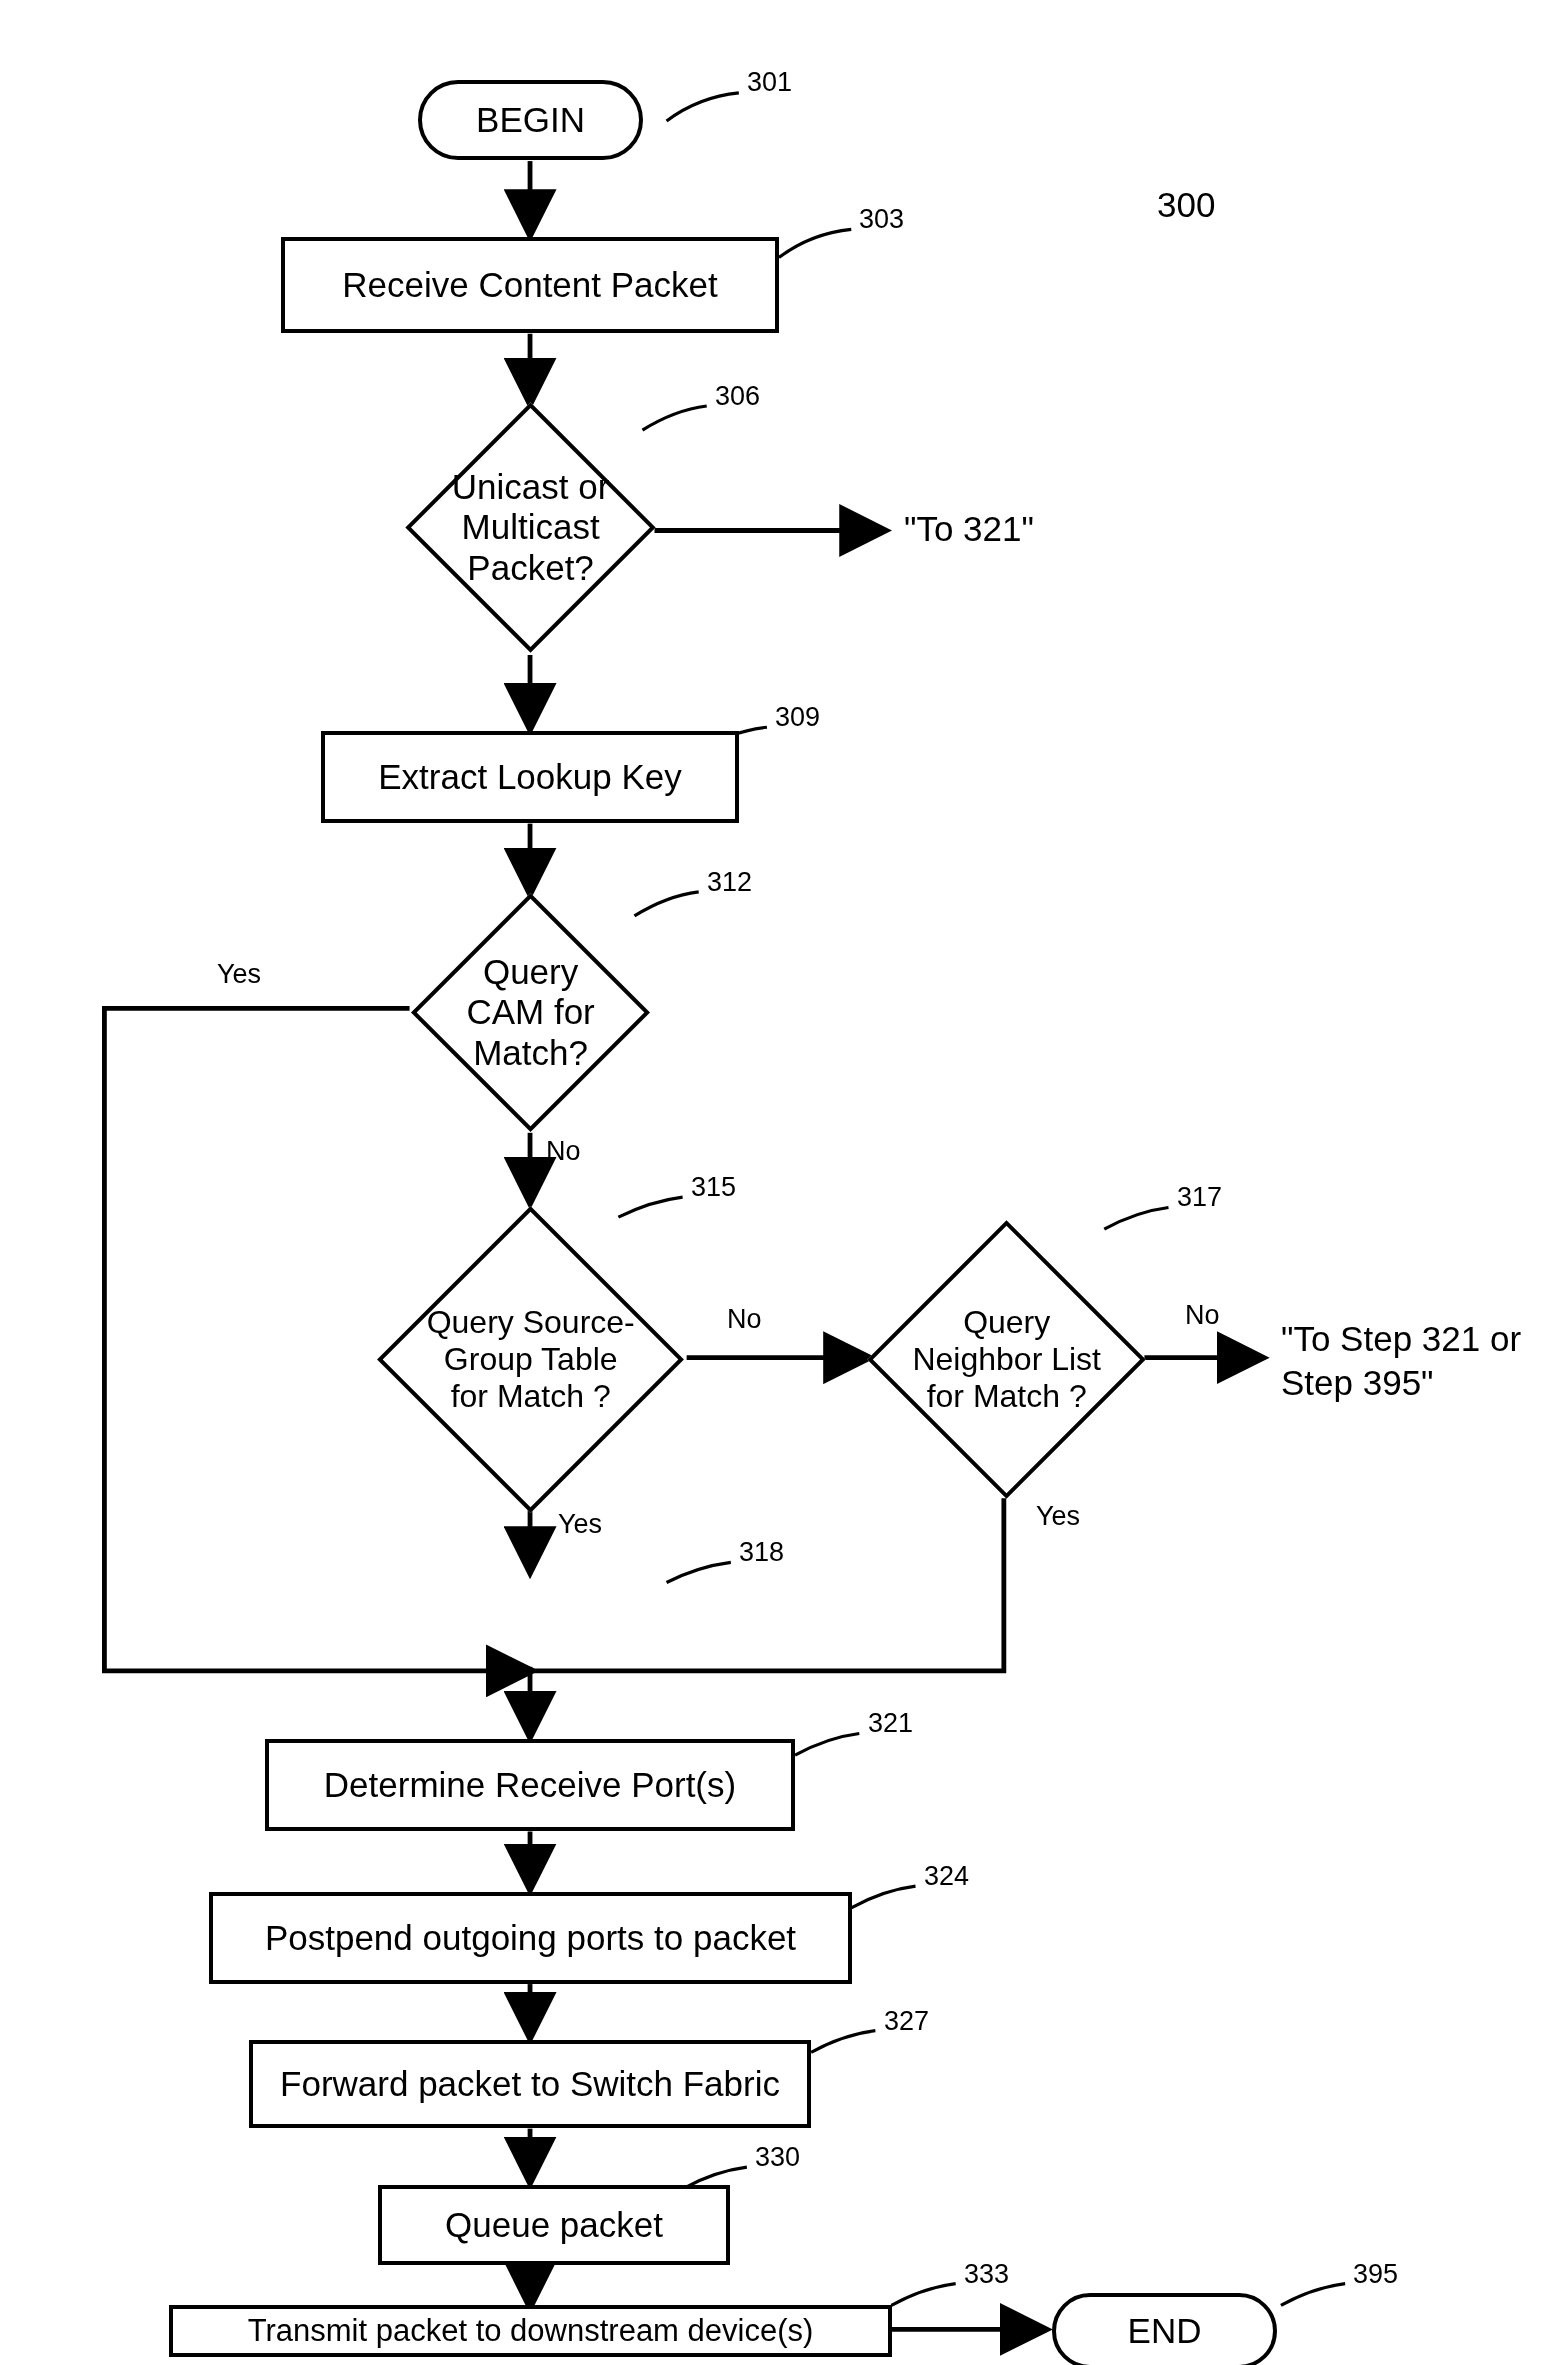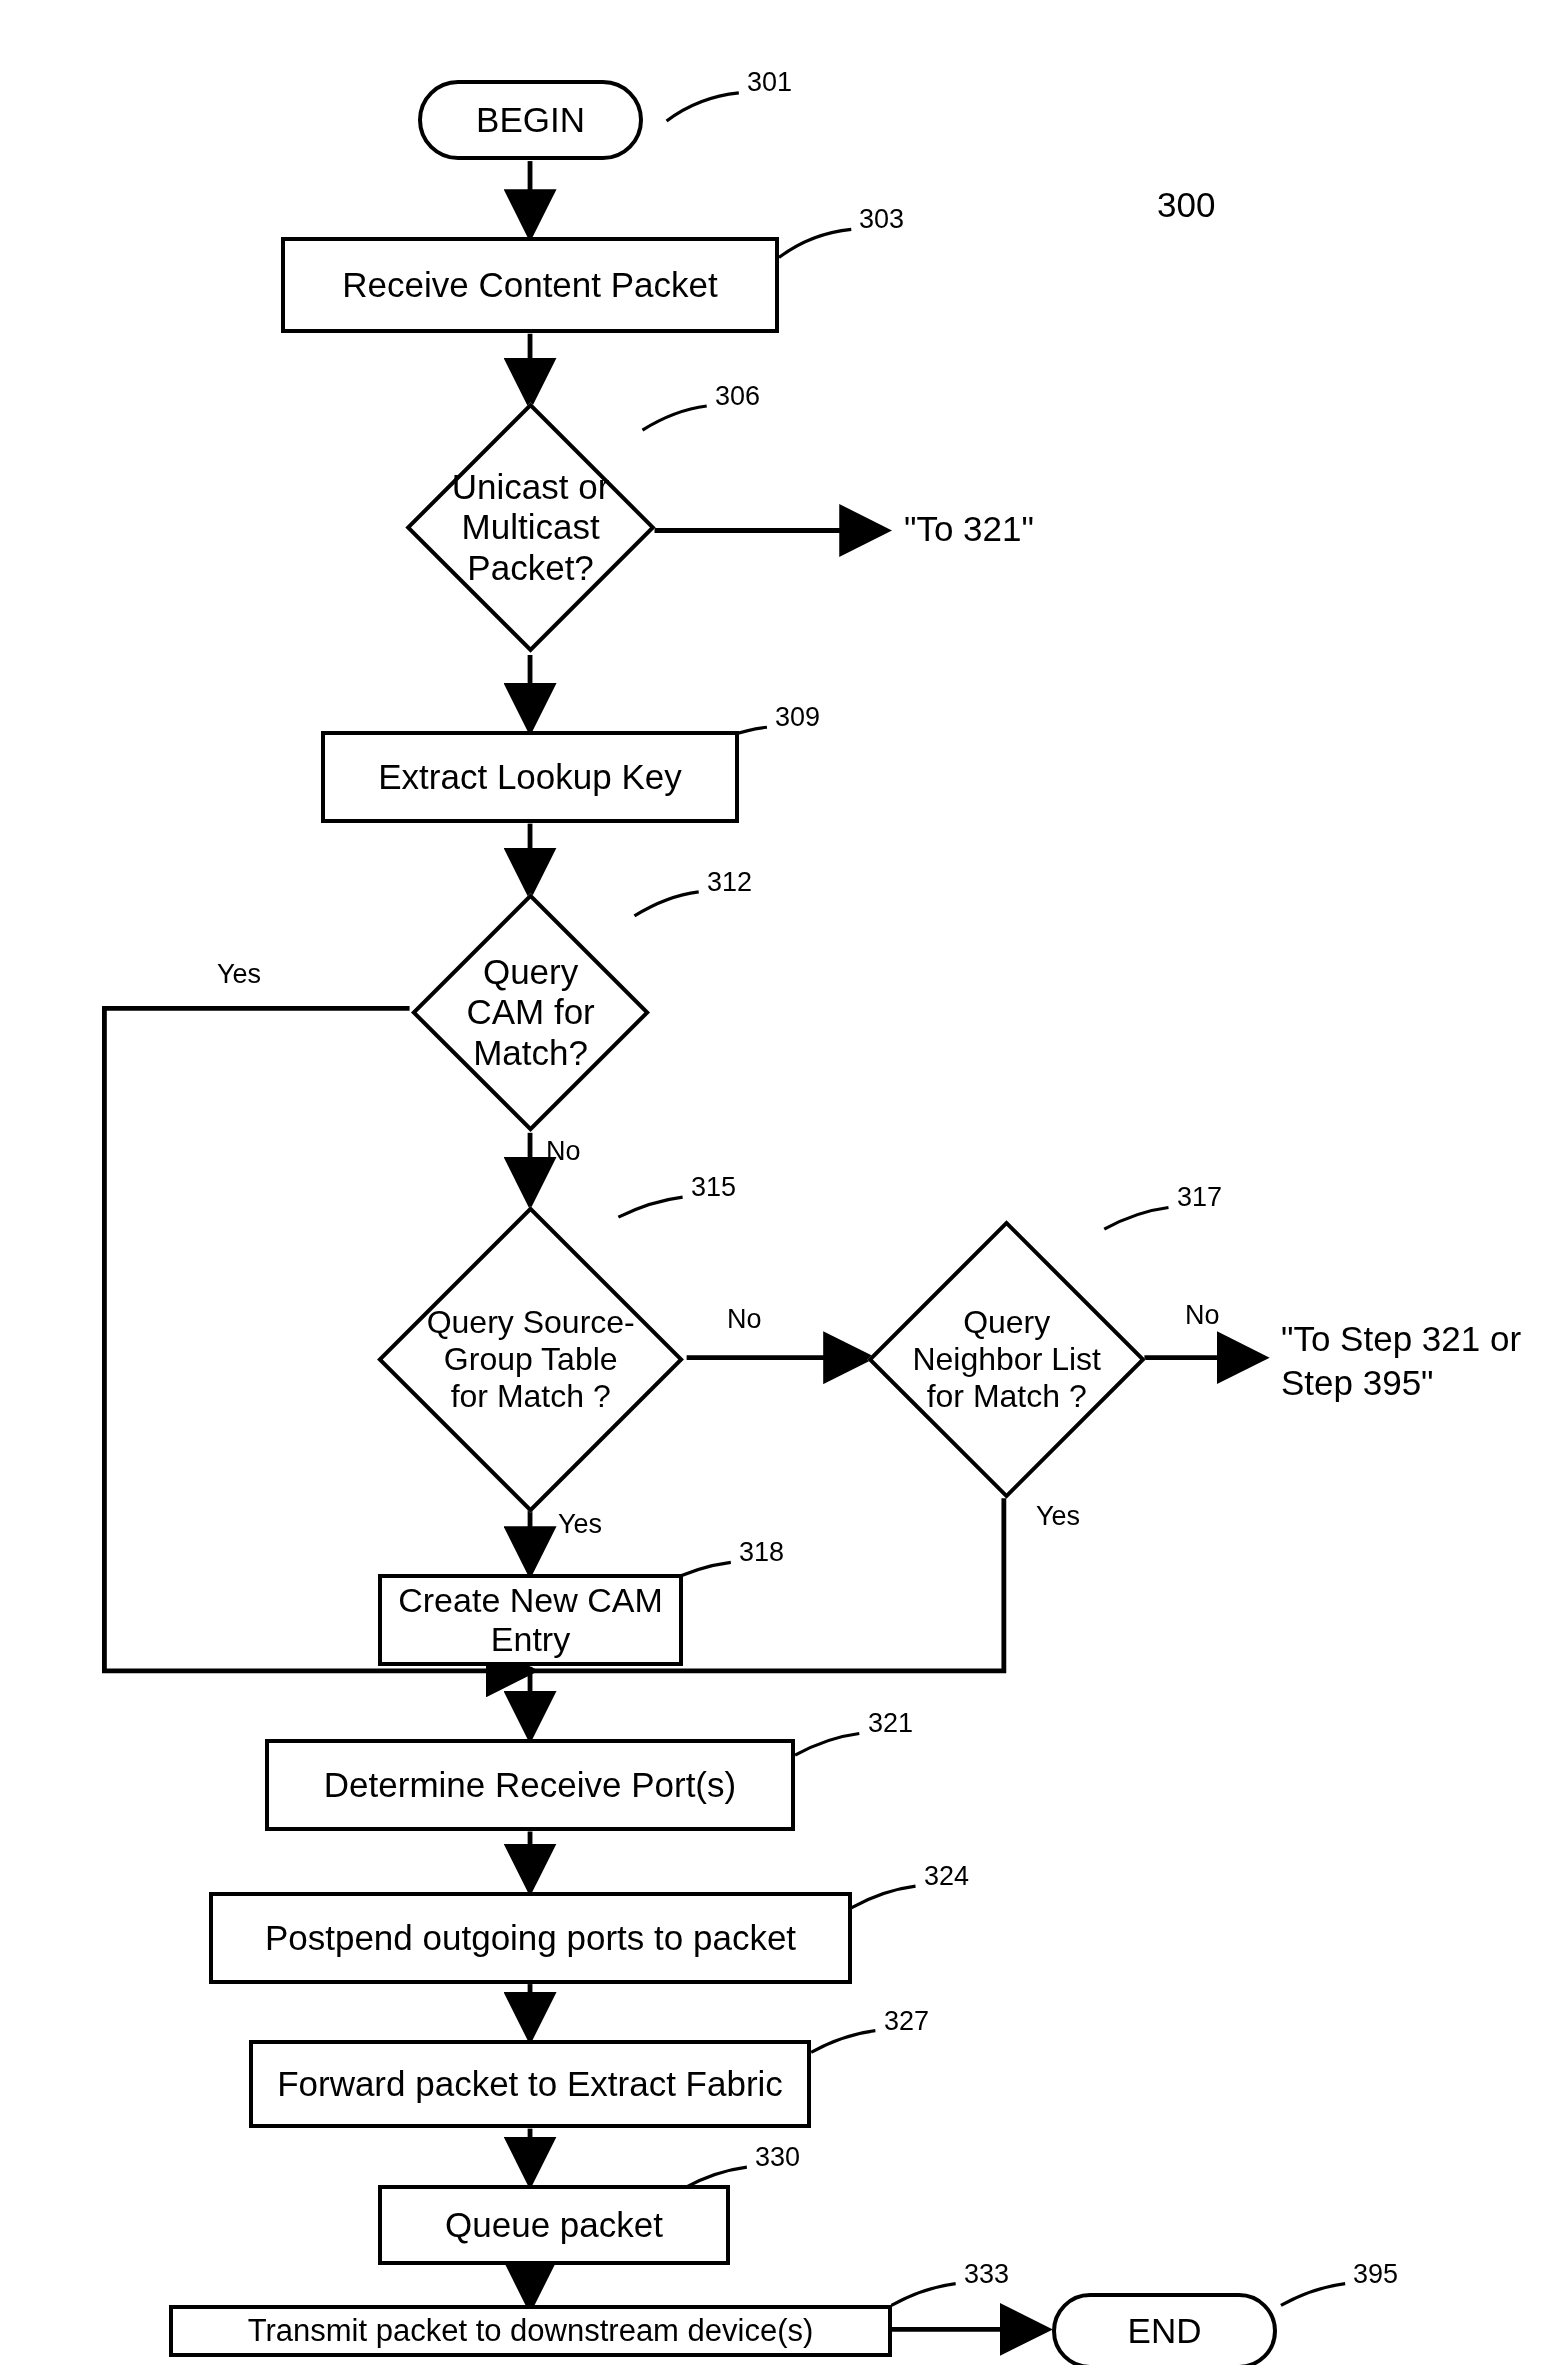--- a/index.html
+++ b/index.html
@@ -167,37 +167,34 @@
   <div class="label" style="left:558px; top:1510px;">Yes</div>
 
   <div class="node decision" style="left:908px; top:1261px; width:197px; height:197px;">
     <div class="dec-label" style="font-size:32px;">Query Neighbor List for Match ?</div>
   </div>
   <div class="label" style="left:1177px; top:1183px;">317</div>
   <div class="label" style="left:1185px; top:1301px;">No</div>
   <div class="label" style="left:1036px; top:1502px;">Yes</div>
   <div class="label quoted" style="left:1281px; top:1317px; white-space:normal; width:257px; line-height:1.25;">"To Step 321 or Step 395"</div>
 
-  <div class="node process" style="left:378px; top:1574px; width:305px; height:92px; font-size:34px;">
-    <span>Create New CAM Entry</span>
-  </div>
   <div class="label" style="left:739px; top:1538px;">318</div>
 
   <div class="node process" style="left:265px; top:1739px; width:530px; height:92px;">
     <span>Determine Receive Port(s)</span>
   </div>
   <div class="label" style="left:868px; top:1709px;">321</div>
 
   <div class="node process" style="left:209px; top:1892px; width:643px; height:92px;">
     <span>Postpend outgoing ports to packet</span>
   </div>
   <div class="label" style="left:924px; top:1862px;">324</div>
 
   <div class="node process" style="left:249px; top:2040px; width:562px; height:88px;">
-    <span>Forward packet to Extract Fabric</span>
+    <span>Forward packet to Switch Fabric</span>
   </div>
   <div class="label" style="left:884px; top:2007px;">327</div>
 
   <div class="node process" style="left:378px; top:2185px; width:352px; height:80px;">
     <span>Queue packet</span>
   </div>
   <div class="label" style="left:755px; top:2143px;">330</div>
 
   <div class="node process" style="left:169px; top:2305px; width:723px; height:52px; font-size:31px;">
     <span>Transmit packet to downstream device(s)</span>

